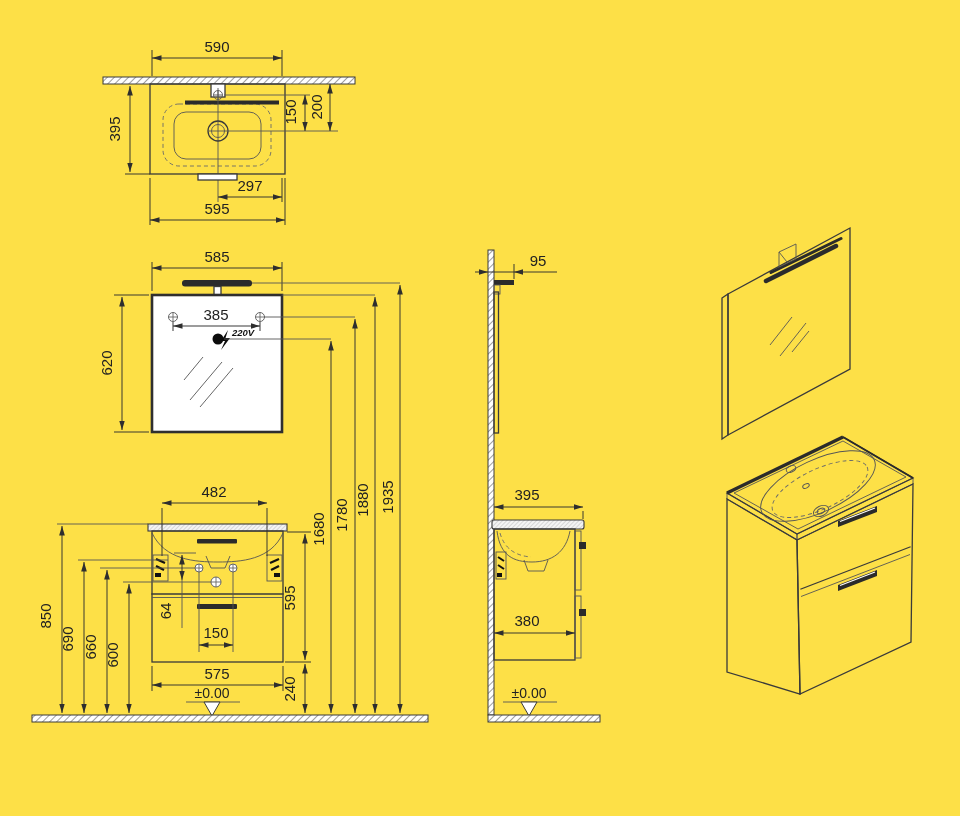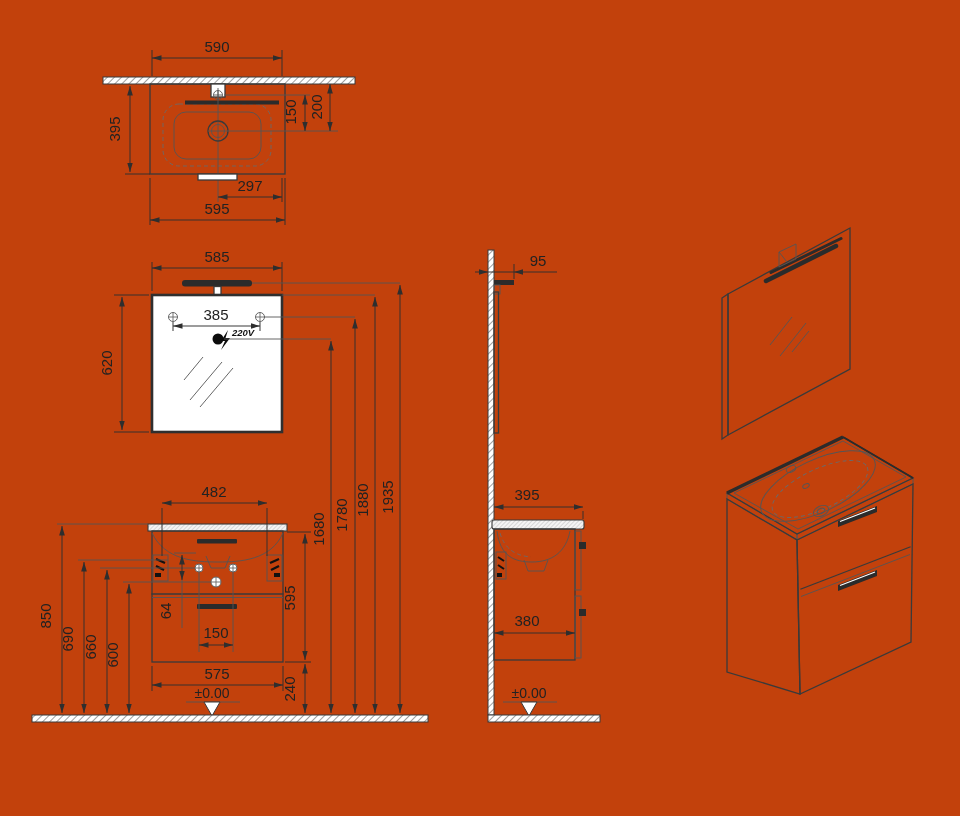--- a/index.html
+++ b/index.html
@@ -1,16 +1,16 @@
 <!DOCTYPE html>
 <html><head>
 <meta charset="utf-8">
 <style>
   html,body{margin:0;padding:0;background:#fbfbfb;}
-  #stage{width:960px;height:816px;background:#c2410c;position:relative;font-family:"Liberation Sans",sans-serif;}
+  #stage{width:960px;height:816px;background:#fde047;position:relative;font-family:"Liberation Sans",sans-serif;}
   svg{display:block}
   .ln{stroke:#3a3a3a;stroke-width:1.3;fill:none;stroke-linecap:square}
   .lnthin{stroke:#555;stroke-width:0.9;fill:none}
   .dash{stroke:#6a6a6a;stroke-width:0.9;fill:none;stroke-dasharray:4 3}
   .dim{stroke:#2e2e2e;stroke-width:0.95;fill:none}
   .dimtxt{font-family:"Liberation Sans",sans-serif;font-size:15px;fill:#222;}
   .dimtxt2{font-family:"Liberation Sans",sans-serif;font-size:14px;fill:#222;}
   .volt{font-family:"Liberation Sans",sans-serif;font-size:9.5px;font-weight:bold;font-style:italic;fill:#111;}
   .dark{fill:#2b2b2b;stroke:none}
   .wht{fill:#ffffff}

